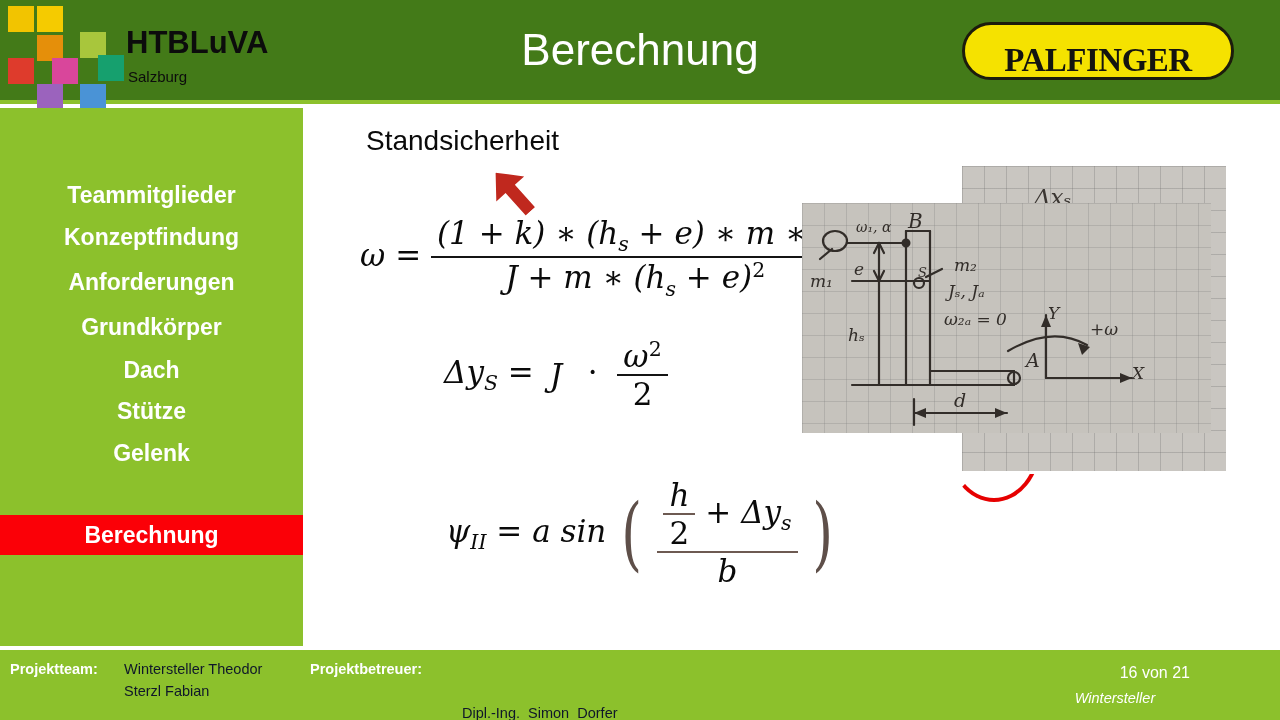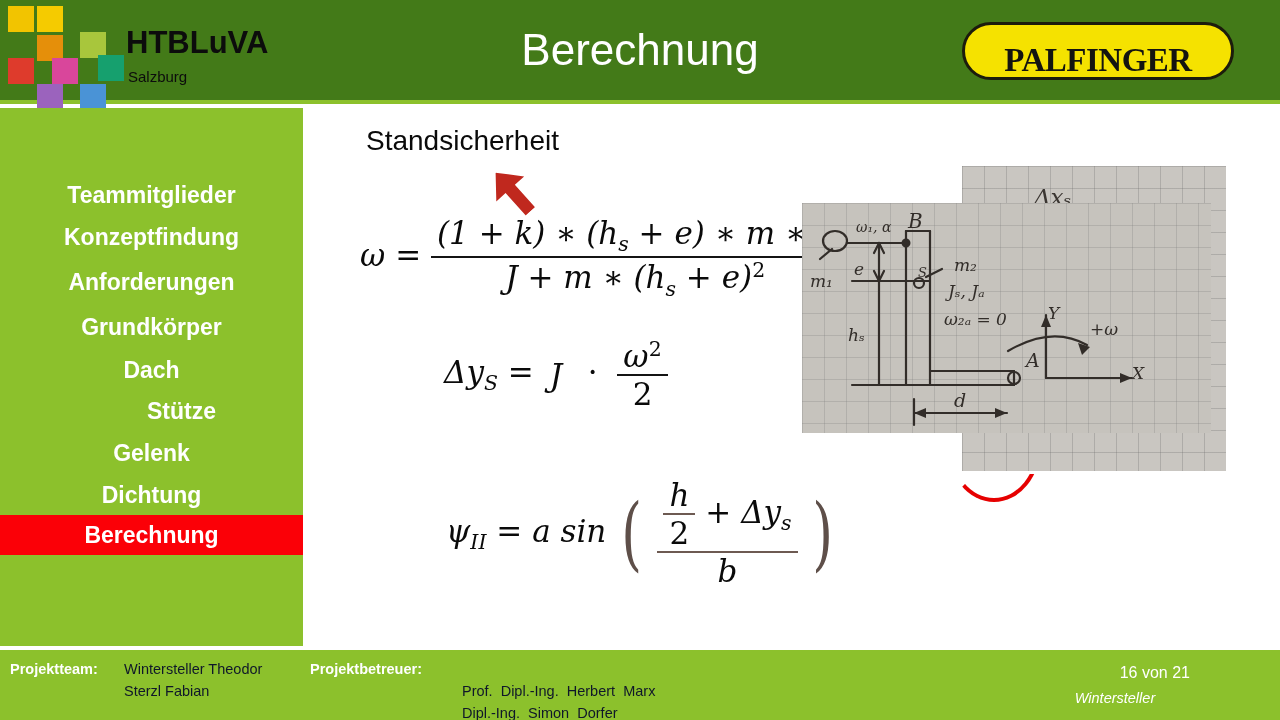--- a/index.html
+++ b/index.html
@@ -282,23 +282,22 @@
 <div id="palfinger-logo">
   <div id="palfinger-text">PALFINGER</div>
 </div>
 
 <div id="sidebar">
     <div class="nav-item" style="top: 72px; padding: 0px;"><span>Teammitglieder</span></div>
     <div class="nav-item" style="top: 114px; padding: 0px;"><span>Konzeptfindung</span></div>
     <div class="nav-item" style="top: 159px; padding: 0px;"><span>Anforderungen</span></div>
     <div class="nav-item" style="top: 204px; padding: 0px;"><span>Grundkörper</span></div>
     <div class="nav-item" style="top: 247px; padding: 0px;"><span>Dach</span></div>
-    <div class="nav-item" style="top: 288px; padding: 0px; margin-left: 30px;"><span>Stütze</span></div>
+    <div class="nav-item" style="top: 288px; padding: 0px;"><span>Stütze</span></div>
     <div class="nav-item" style="top: 330px; padding: 0px;"><span>Gelenk</span></div>
-    <div class="nav-item" style="top: 372px; padding: 0px;"><span>Dichtung</span></div>
     <div class="nav-item active" style="top: 407px; padding: 5px 0px;"><span>Berechnung</span></div>
   </div>
 
 <div id="content-heading">Standsicherheit</div>
 
 <svg id="red-arrow" viewBox="0 0 100 100">
   <polygon points="38,0 62,0 62,58 86,58 50,100 14,58 38,58" fill="#c0281e"></polygon>
 </svg>
 
 <div class="formula" id="formula-omega">
@@ -409,17 +408,16 @@
     <div class="hw" style="left:330px; top:160px;">X</div>
   </div>
   <div id="sketch-arc"></div>
 </div>
 
 <div id="footer">
     <div class="foot-lbl" style="left: 10px; top: 8px;">Projektteam:</div>
     <div class="foot-val" style="left: 124px; top: 8px;">Wintersteller Theodor</div>
     <div class="foot-val" style="left: 124px; top: 30px;">Sterzl Fabian</div>
     <div class="foot-lbl" style="left: 310px; top: 8px;">Projektbetreuer:</div>
-    <div class="foot-val" style="left: 462px; top: 30px;">Prof.  Dipl.-Ing.  Herbert  Marx</div>
     <div class="foot-val" style="left: 462px; top: 52px;">Dipl.-Ing.  Simon  Dorfer</div>
   </div>
 <div id="page-number">16 von 21</div>
 <div id="author-name">Wintersteller</div>
 
 </body></html>

